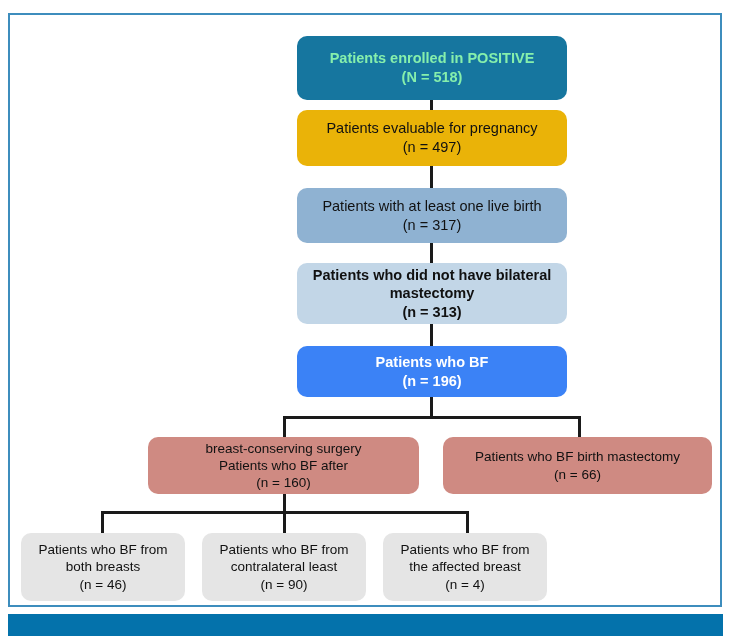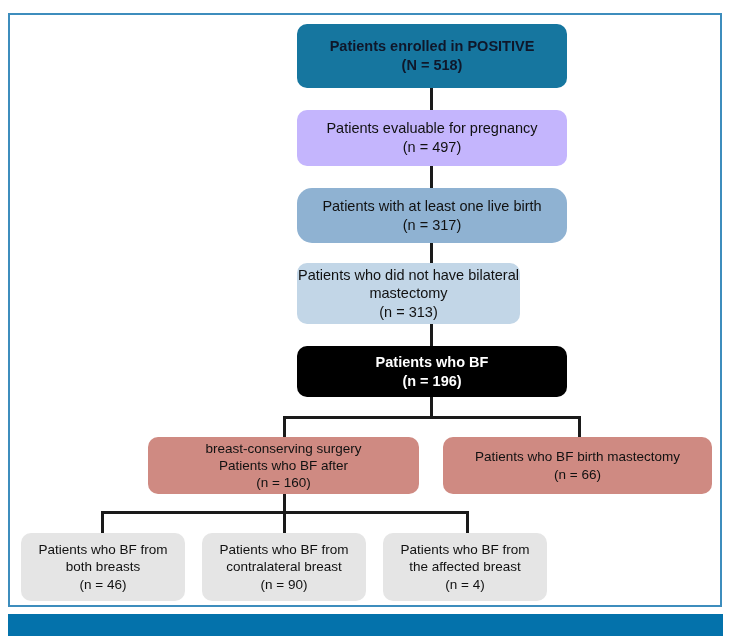--- a/index.html
+++ b/index.html
@@ -43,25 +43,25 @@
     flex-direction: column;
     align-items: center;
     justify-content: center;
     text-align: center;
     line-height: 1.28;
     z-index: 3;
   }
   .box .ln { display: block; white-space: nowrap; }
 
   
-  .c-darkblue  { background: #16769f; color: #0f172a; font-weight: bold; }
-  .c-midblue   { background: #c4b5fd; color: #111111; }
+  .c-darkblue  { background: #16769f; color: #86efac; font-weight: bold; margin-top: 12px; }
+  .c-midblue   { background: #eab308; color: #111111; }
   .c-lightblue { background: #8fb2d2; color: #111111; }
   .c-paleblue  { background: #c2d6e7; color: #111111; }
-  .c-darkred   { background: #000000; color: #ffffff; font-weight: bold; }
+  .c-darkred   { background: #3b82f6; color: #ffffff; font-weight: bold; }
   .c-midred    { background: #cf8a82; color: #111111; }
   .c-palered   { background: #e5e5e5; color: #111111; }
 
   .f14 { font-size: 14.5px; }
   .f13 { font-size: 13.5px; }
 
   
   .conn {
     position: absolute;
     background: #1a1a1a;
@@ -99,26 +99,26 @@
   <div class="box c-darkblue f14" style="left:297px; top:24px; width:270px; height:64px;">
     <span class="ln">Patients enrolled in POSITIVE</span>
     <span class="ln">(N = 518)</span>
   </div>
 
   <div class="box c-midblue f14" style="left:297px; top:110px; width:270px; height:56px;">
     <span class="ln">Patients evaluable for pregnancy</span>
     <span class="ln">(n = 497)</span>
   </div>
 
-  <div class="box c-lightblue f14" style="left:297px; top:188px; width:270px; height:55px;border-radius:15px;">
+  <div class="box c-lightblue f14" style="left:297px; top:188px; width:270px; height:55px;">
     <span class="ln">Patients with at least one live birth</span>
     <span class="ln">(n = 317)</span>
   </div>
 
-  <div class="box c-paleblue f14" style="left:297px; top:263px; width:223px; height:61px;">
+  <div class="box c-paleblue f14" style="left:297px; top:263px; width:270px; height:61px;font-weight:bold;">
     <span class="ln">Patients who did not have bilateral</span>
     <span class="ln">mastectomy</span>
     <span class="ln">(n = 313)</span>
   </div>
 
   <div class="box c-darkred f14" style="left:297px; top:346px; width:270px; height:51px;">
     <span class="ln">Patients who BF</span>
     <span class="ln">(n = 196)</span>
   </div>
 
@@ -134,21 +134,21 @@
   </div>
 
   <div class="box c-palered f13" style="left:21px; top:533px; width:164px; height:68px;">
     <span class="ln">Patients who BF from</span>
     <span class="ln">both breasts</span>
     <span class="ln">(n = 46)</span>
   </div>
 
   <div class="box c-palered f13" style="left:202px; top:533px; width:164px; height:68px;">
     <span class="ln">Patients who BF from</span>
-    <span class="ln">contralateral breast</span>
+    <span class="ln">contralateral least</span>
     <span class="ln">(n = 90)</span>
   </div>
 
   <div class="box c-palered f13" style="left:383px; top:533px; width:164px; height:68px;">
     <span class="ln">Patients who BF from</span>
     <span class="ln">the affected breast</span>
     <span class="ln">(n = 4)</span>
   </div>
 
   <div id="bottom-bar"></div>

